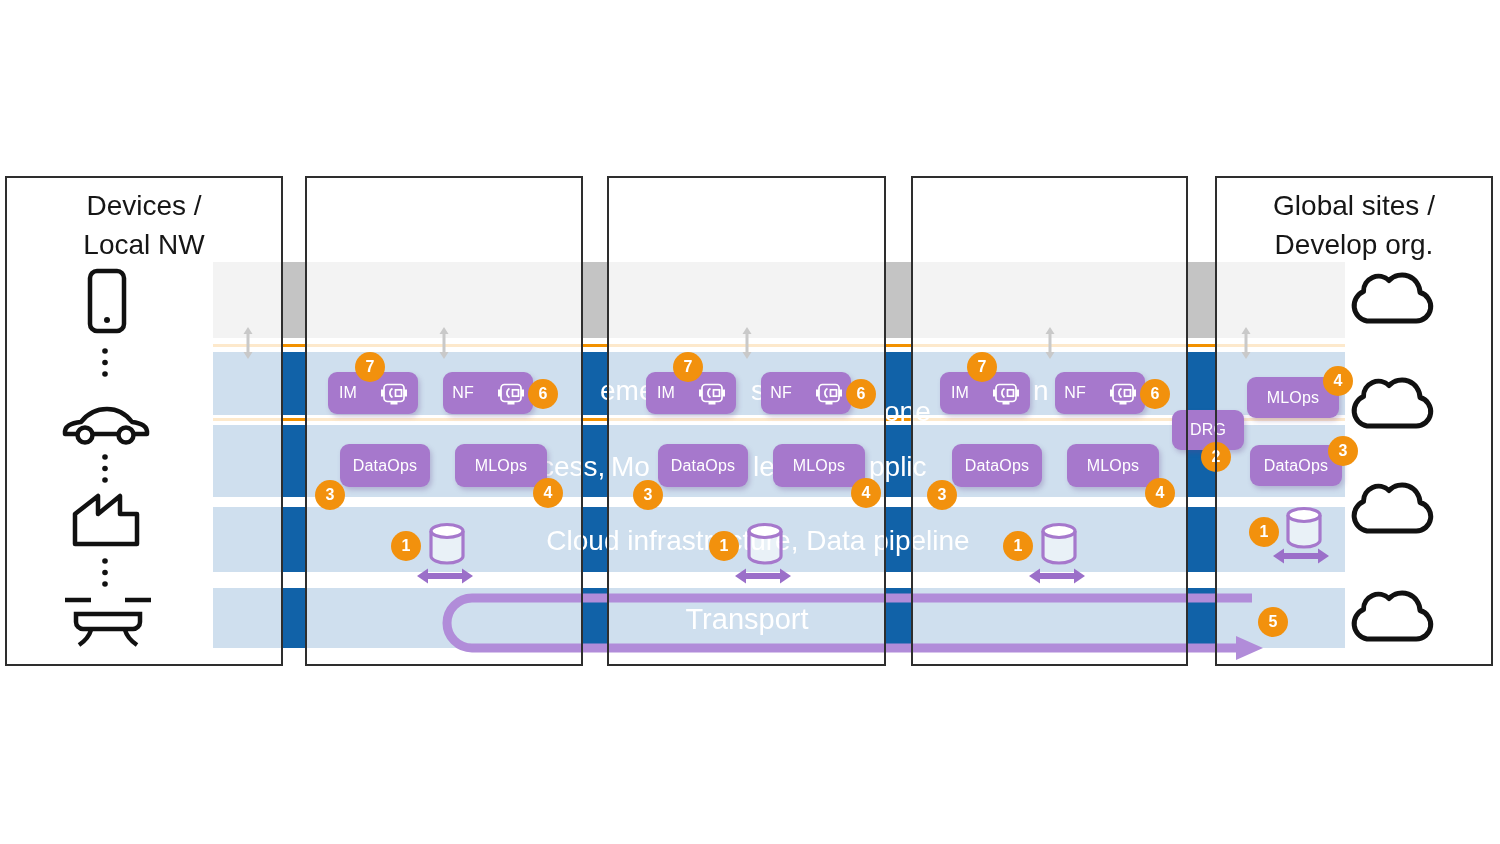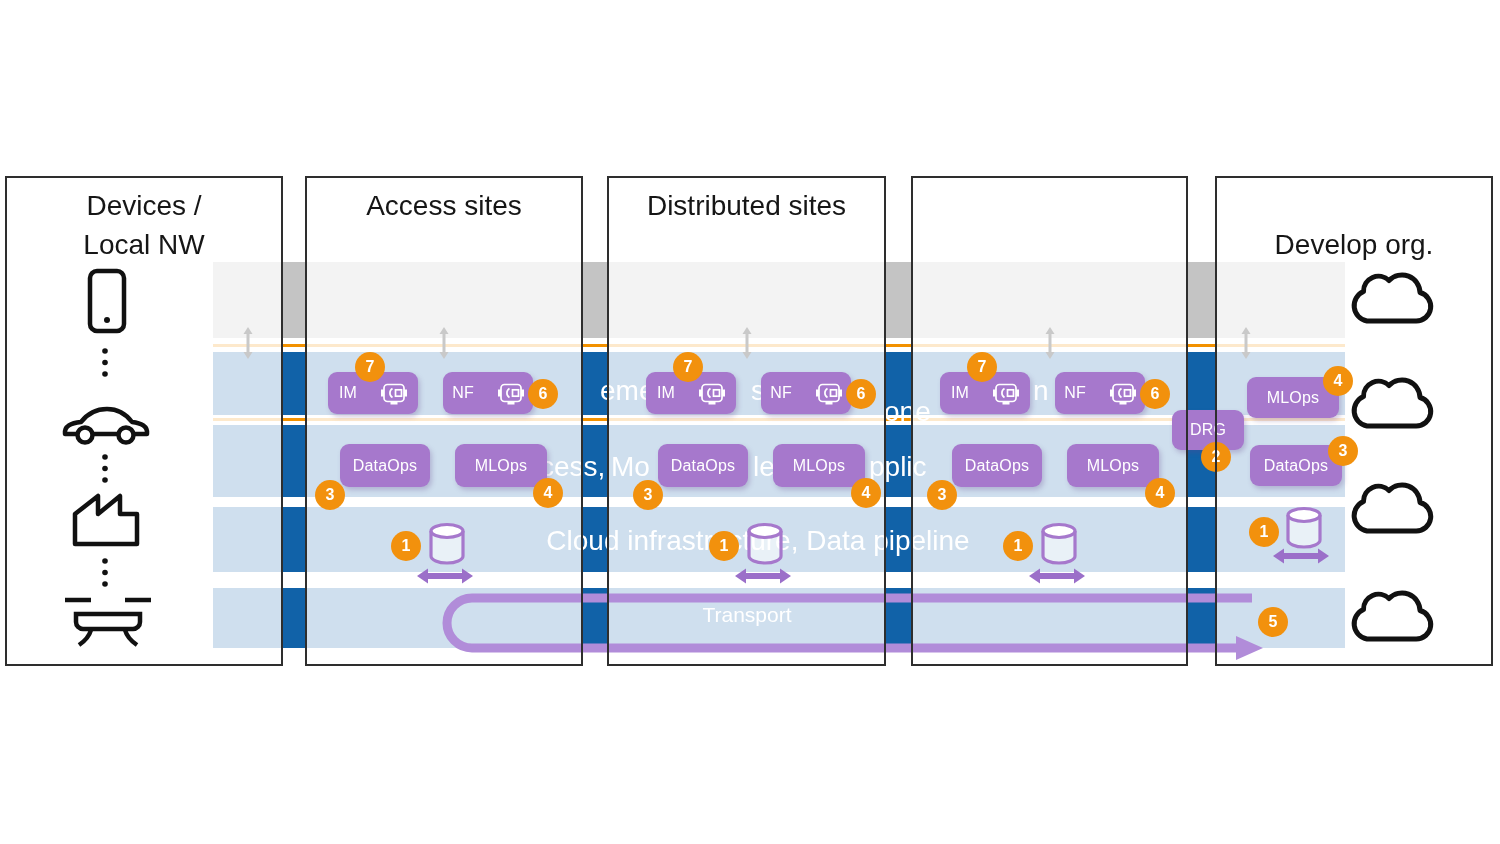--- a/index.html
+++ b/index.html
@@ -19,21 +19,21 @@
   .badge{position:absolute;z-index:6;width:30px;height:30px;border-radius:50%;background:#f2910d;
          color:#fff;font-weight:bold;font-size:16px;display:flex;align-items:center;justify-content:center;}
   .col-border{position:absolute;z-index:7;border:2px solid #2e2e2e;background:transparent;pointer-events:none;}
   .col-title{position:absolute;z-index:8;text-align:center;font-size:28px;line-height:39px;color:#161616;white-space:nowrap;transform:translateX(-50%);}
 </style>
 </head>
 <body>
 
 <div id="stage">
   <div class="band-label" id="lbl-cloud" style="left:758px;top:525px;font-size:28px;">Cloud infrastructure, Data pipeline</div>
-  <div class="band-label" id="lbl-transport" style="left:747px;top:603px;font-size:21px;">Transport</div>
+  <div class="band-label" id="lbl-transport" style="left:747px;top:603px;font-size:29px;">Transport</div>
 
   <svg id="transport-arrow" width="1500" height="844" viewBox="0 0 1500 844">
     <path d="M1252,598 H472 A25,25 0 0 0 472,648 H1238" fill="none" stroke="#b18cd9" stroke-width="9"></path>
     <polygon points="1236,636 1236,660 1263,648" fill="#b18cd9"></polygon>
   </svg>
 <div class="band" style="top: 262px; height: 76px; background: rgb(196, 196, 196);"></div>
     <div class="band" style="top: 352px; height: 63px; background: rgb(17, 98, 168);"></div>
     <div class="band" style="top: 425px; height: 72px; background: rgb(17, 98, 168);"></div>
     <div class="band" style="top: 507px; height: 65px; background: rgb(17, 98, 168);"></div>
     <div class="band" style="top: 588px; height: 60px; background: rgb(17, 98, 168);"></div>
@@ -313,19 +313,18 @@
           <path d="M63,8 H89"></path>
           <path d="M14,22 H78 V30 a7,7 0 0 1 -7,7 H21 a7,7 0 0 1 -7,-7 Z"></path>
           <path d="M29,38 C27,45 23,49 17,53"></path>
           <path d="M63,38 C65,45 69,49 75,53"></path>
         </g>
       </svg></div>
     <div class="col-border" style="left: 5px; top: 176px; width: 274px; height: 486px;"></div>
     <div class="col-title" style="left: 144px; top: 186px;">Devices /</div>
     <div class="col-title" style="left: 144px; top: 225px;">Local NW</div>
     <div class="col-border" style="left: 305px; top: 176px; width: 274px; height: 486px;"></div>
-    <div class="col-title" style="left: 444px; top: 186px;">Access sites</div>
     <div class="col-border" style="left: 607px; top: 176px; width: 275px; height: 486px;"></div>
-    <div class="col-title" style="left: 746.5px; top: 186px;">Distributed sites</div>
     <div class="col-border" style="left: 911px; top: 176px; width: 273px; height: 486px;"></div>
     <div class="col-border" style="left: 1215px; top: 176px; width: 274px; height: 486px;"></div>
+    <div class="col-title" style="left: 1354px; top: 186px;">Global sites /</div>
     <div class="col-title" style="left: 1354px; top: 225px;">Develop org.</div>
   </div>
 
 </body></html>

